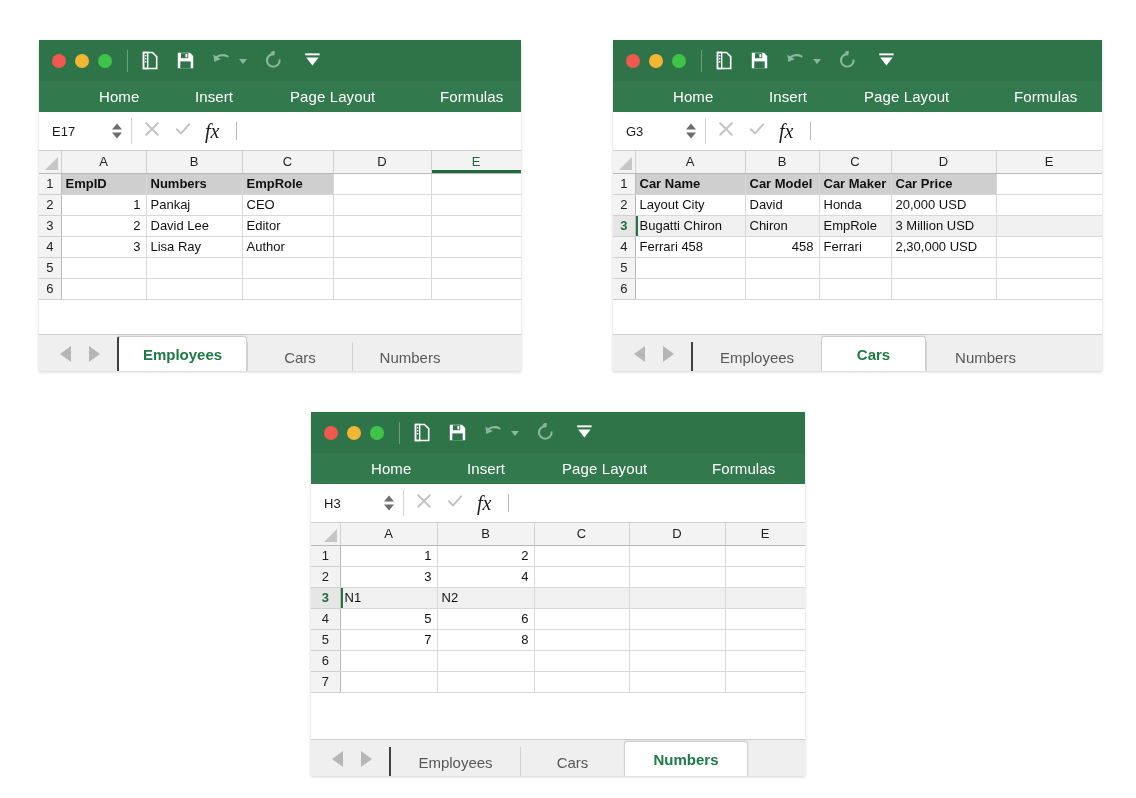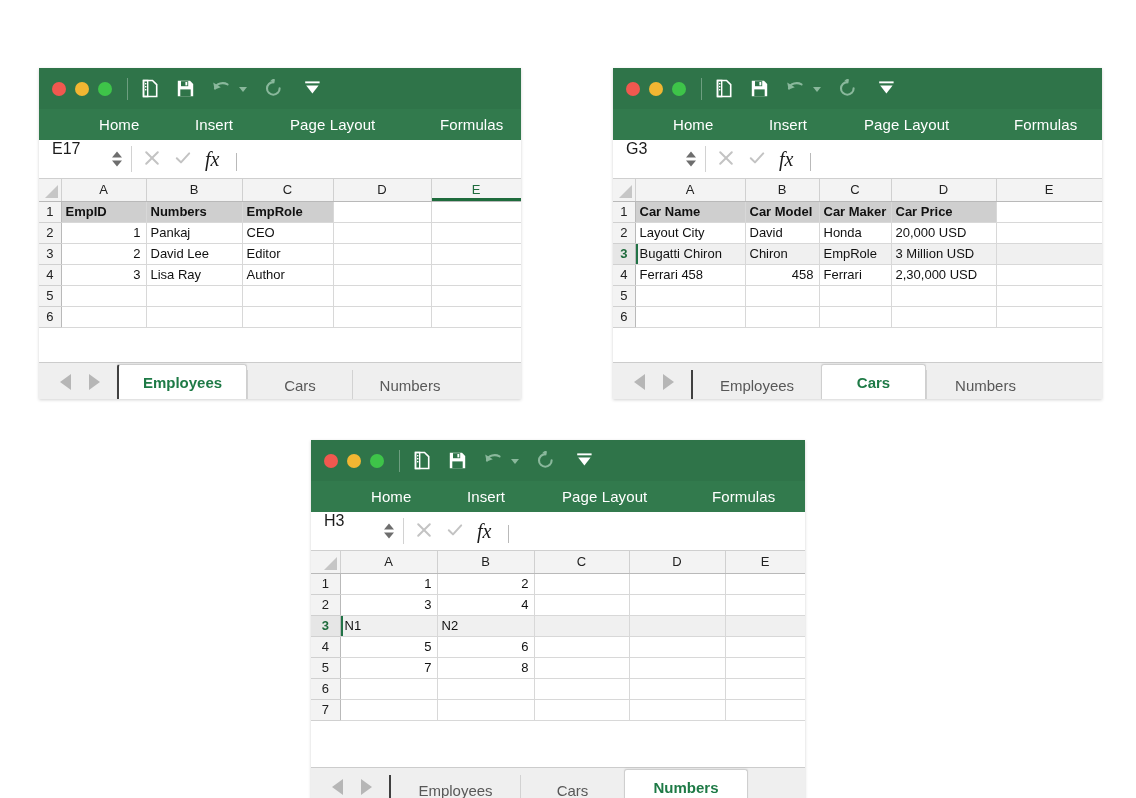--- a/index.html
+++ b/index.html
@@ -17,21 +17,20 @@
     width: 1136px;
     height: 798px;
   }
 
   
   .xlwin {
     position: absolute;
     background: #ffffff;
     overflow: hidden;
     box-shadow: 0 1px 3px rgba(0,0,0,0.18);
-    margin-top: 28px;
   }
 
   
   .titlebar {
     height: 41px;
     background: #2f7449;
     display: flex;
     align-items: center;
     padding-left: 13px;
     box-sizing: border-box;
@@ -92,23 +91,24 @@
     background: #ffffff;
     display: flex;
     align-items: center;
     border-bottom: 1px solid #cfcfcf;
     box-sizing: border-box;
   }
   .namebox {
     width: 92px;
     height: 100%;
     display: flex;
+    align-items: center;
     padding-left: 13px;
     box-sizing: border-box;
-    font-size: 16px;
+    font-size: 13px;
     color: #1b1b1b;
     position: relative;
   }
   .namebox-spin {
     position: absolute;
     right: 9px;
     top: 50%;
     transform: translateY(-50%);
     display: flex;
     flex-direction: column;
@@ -122,21 +122,21 @@
   .spin-up { border-bottom: 6px solid #6e6e6e; }
   .spin-dn { border-top: 6px solid #6e6e6e; }
 
   .fb-sep {
     width: 1px;
     height: 26px;
     background: #d2d2d2;
   }
   .fb-btns {
     display: flex;
-    align-items: flex-end;
+    align-items: center;
     gap: 13px;
     padding: 0 11px;
   }
   .fx-label {
     font-family: "Liberation Serif", serif;
     font-style: italic;
     font-size: 20px;
     color: #1b1b1b;
     padding-right: 2px;
   }

